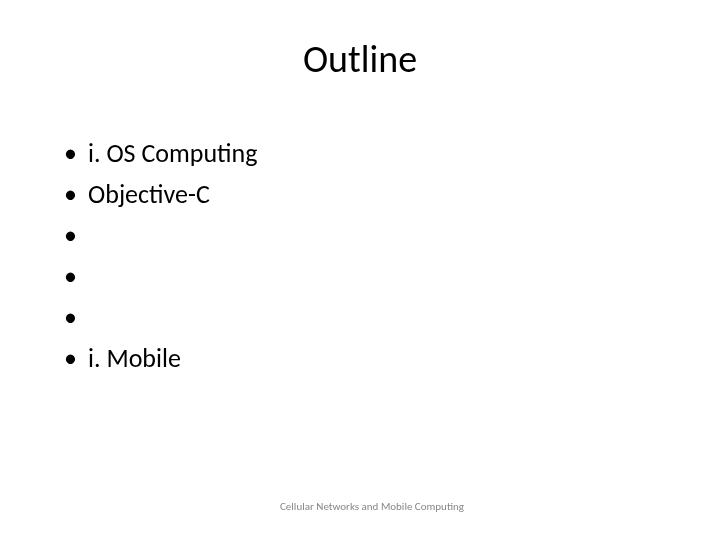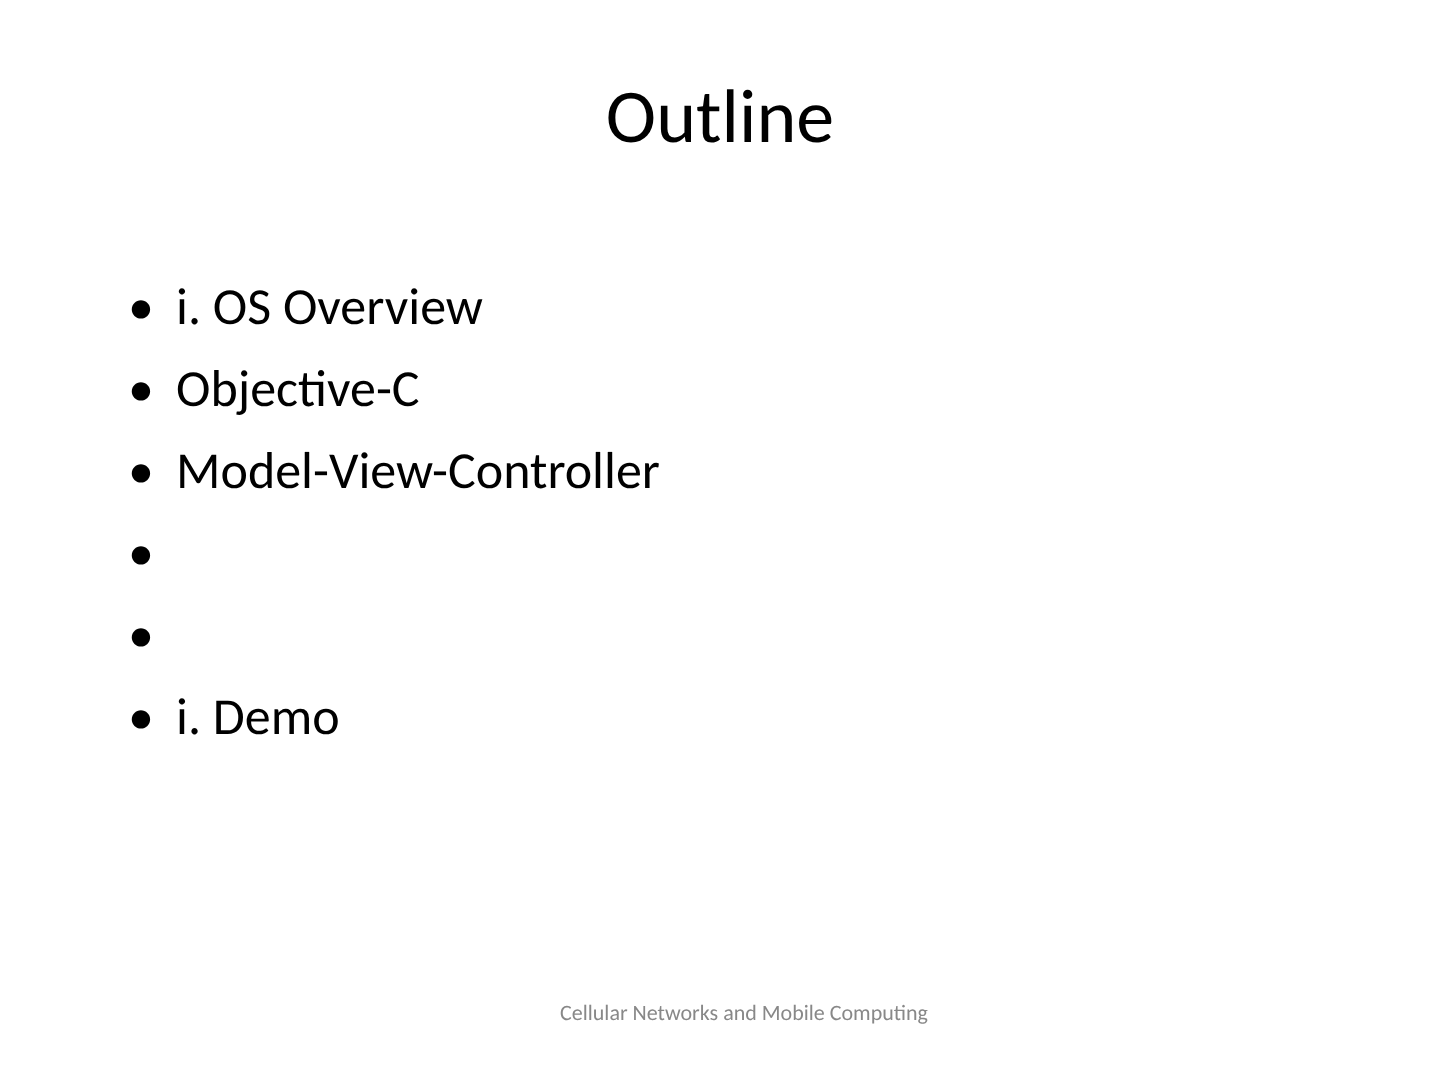--- a/index.html
+++ b/index.html
@@ -62,37 +62,36 @@
     }
   </style>
 </head>
 <body>
 
 <div class="slide">
   <h1 class="title">Outline</h1>
   <div class="content">
     <div class="bullet-row">
       <span class="bullet">•</span>
-      <span class="bullet-text">i. OS Overview</span>
+      <span class="bullet-text">i. OS Computing</span>
     </div>
     <div class="bullet-row">
       <span class="bullet">•</span>
       <span class="bullet-text">Objective-C</span>
-    </div>
-    <div class="bullet-row">
-      <span class="bullet">•</span>
-      <span class="bullet-text">Model-View-Controller</span>
     </div>
     <div class="bullet-row">
       <span class="bullet">•</span>
     </div>
     <div class="bullet-row">
       <span class="bullet">•</span>
     </div>
     <div class="bullet-row">
       <span class="bullet">•</span>
-      <span class="bullet-text">i. Demo</span>
+    </div>
+    <div class="bullet-row">
+      <span class="bullet">•</span>
+      <span class="bullet-text">i. Mobile</span>
     </div>
   </div>
   <div class="footer">
     <div>Cellular Networks and Mobile Computing</div>
   </div>
 </div>
 
 </body></html>

